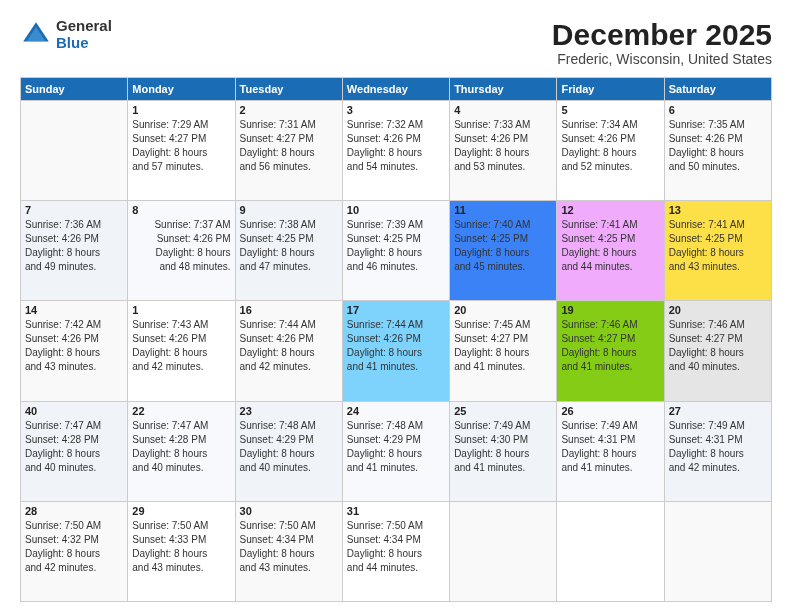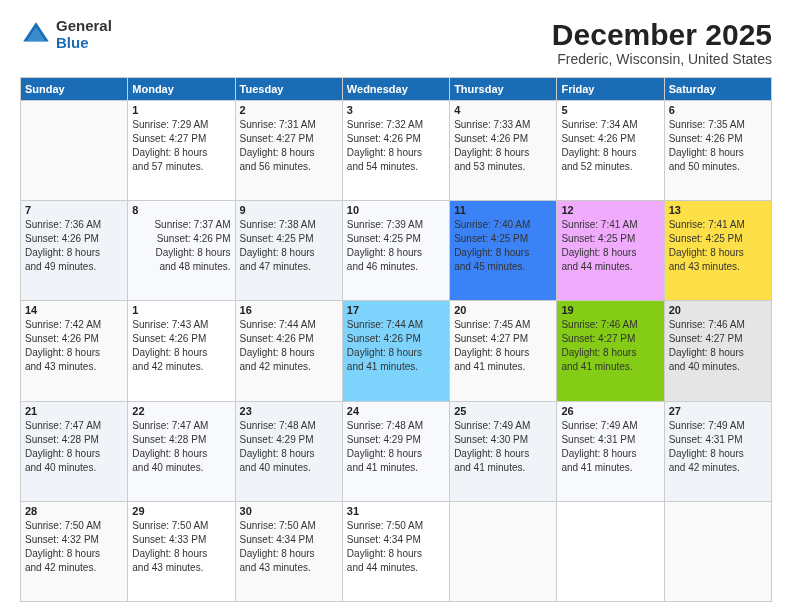--- a/index.html
+++ b/index.html
@@ -279,21 +279,21 @@
           <td style="background: #e5e5e5;">
             <span class="day-num">20</span>
             <div class="day-info" style="white-space: pre-line;">Sunrise: 7:46 AM
 Sunset: 4:27 PM
 Daylight: 8 hours
 and 40 minutes.</div>
           </td>
         </tr>
         <tr>
           <td style="background: rgb(240, 244, 249);">
-            <span class="day-num">21</span>
+            <span class="day-num">40</span>
             <div class="day-info" style="white-space: pre-line;">Sunrise: 7:47 AM
 Sunset: 4:28 PM
 Daylight: 8 hours
 and 40 minutes.</div>
           </td>
           <td style="background: rgb(247, 249, 252);">
             <span class="day-num">22</span>
             <div class="day-info" style="white-space: pre-line;">Sunrise: 7:47 AM
 Sunset: 4:28 PM
 Daylight: 8 hours

